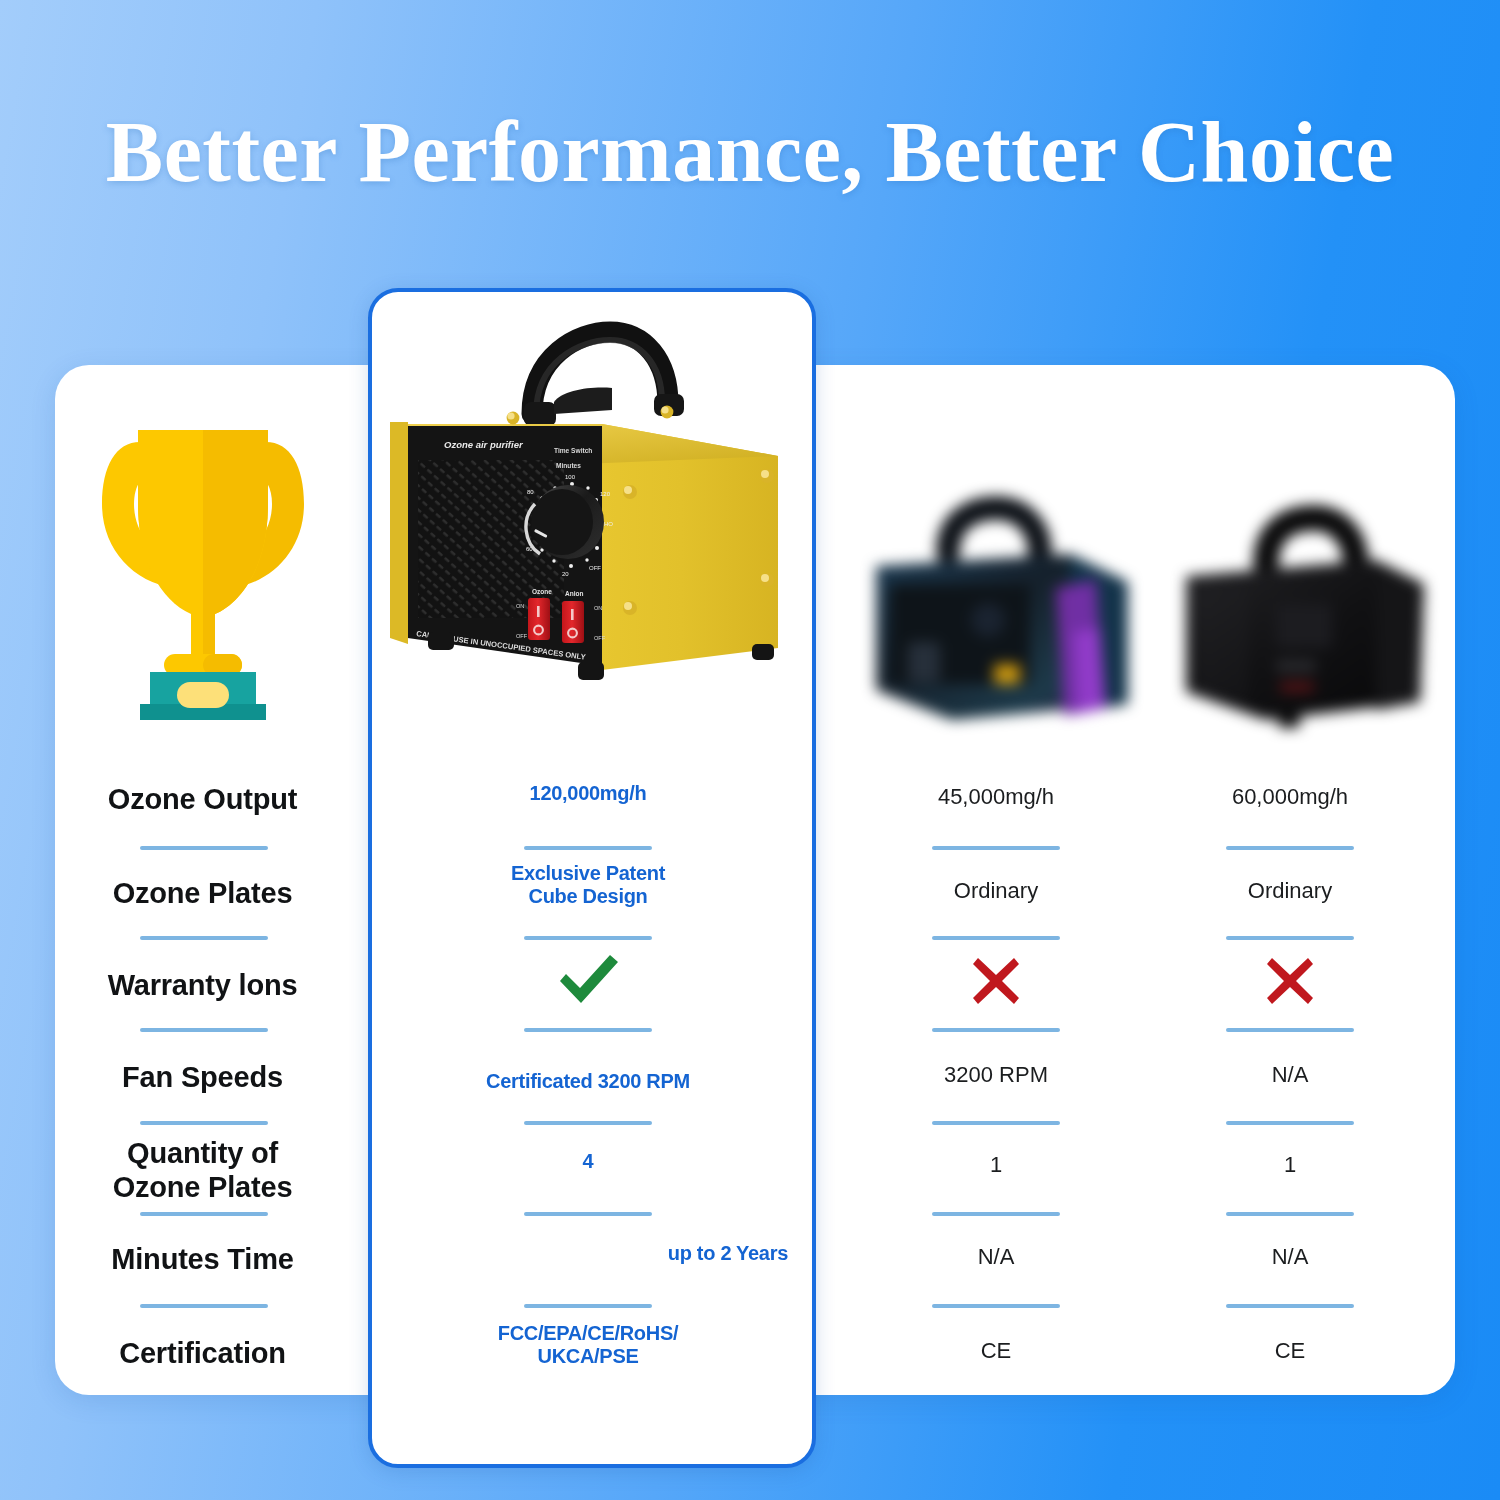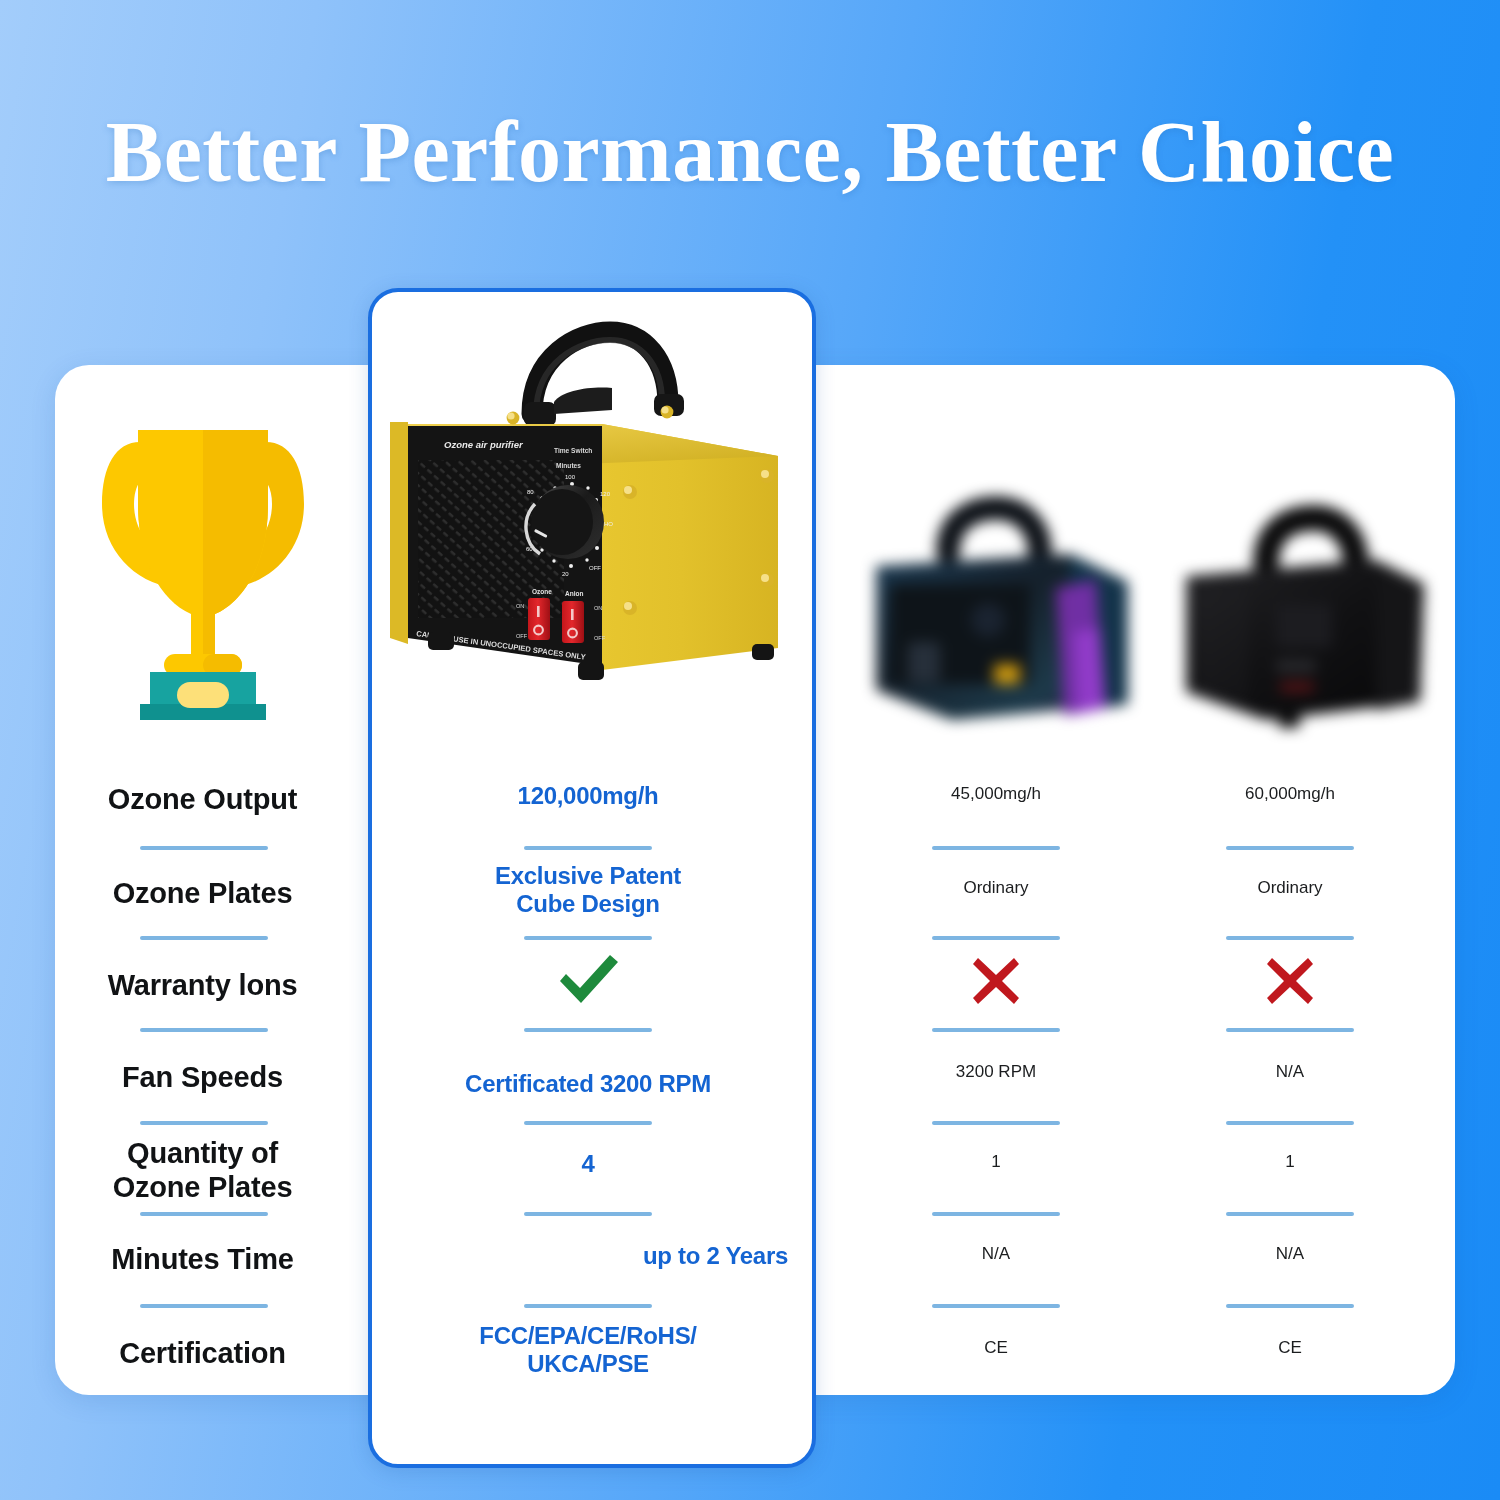--- a/index.html
+++ b/index.html
@@ -49,25 +49,25 @@
   .c-label{left:75px;width:255px;}
   .c-main {left:388px;width:400px;}
   .c-a    {left:858px;width:276px;}
   .c-b    {left:1152px;width:276px;}
 
   .lbl{
     font-size:29px;font-weight:700;color:#111315;
     line-height:1.18;letter-spacing:-.2px;
   }
   .val-main{
-    font-size:24px;font-weight:700;color:#1464d2;
+    font-size:20px;font-weight:700;color:#1464d2;
     line-height:1.17;letter-spacing:-.3px;
   }
   .val-o{
-    font-size:17px;font-weight:400;color:#1b1d1f;
+    font-size:22px;font-weight:400;color:#1b1d1f;
     line-height:1.2;
   }
   
   .divider{
     position:absolute;height:4px;background:#7db5e2;border-radius:2px;
   }
   .d-label{left:140px;width:128px;}
   .d-main {left:524px;width:128px;}
   .d-a    {left:932px;width:128px;}
   .d-b    {left:1226px;width:128px;}

